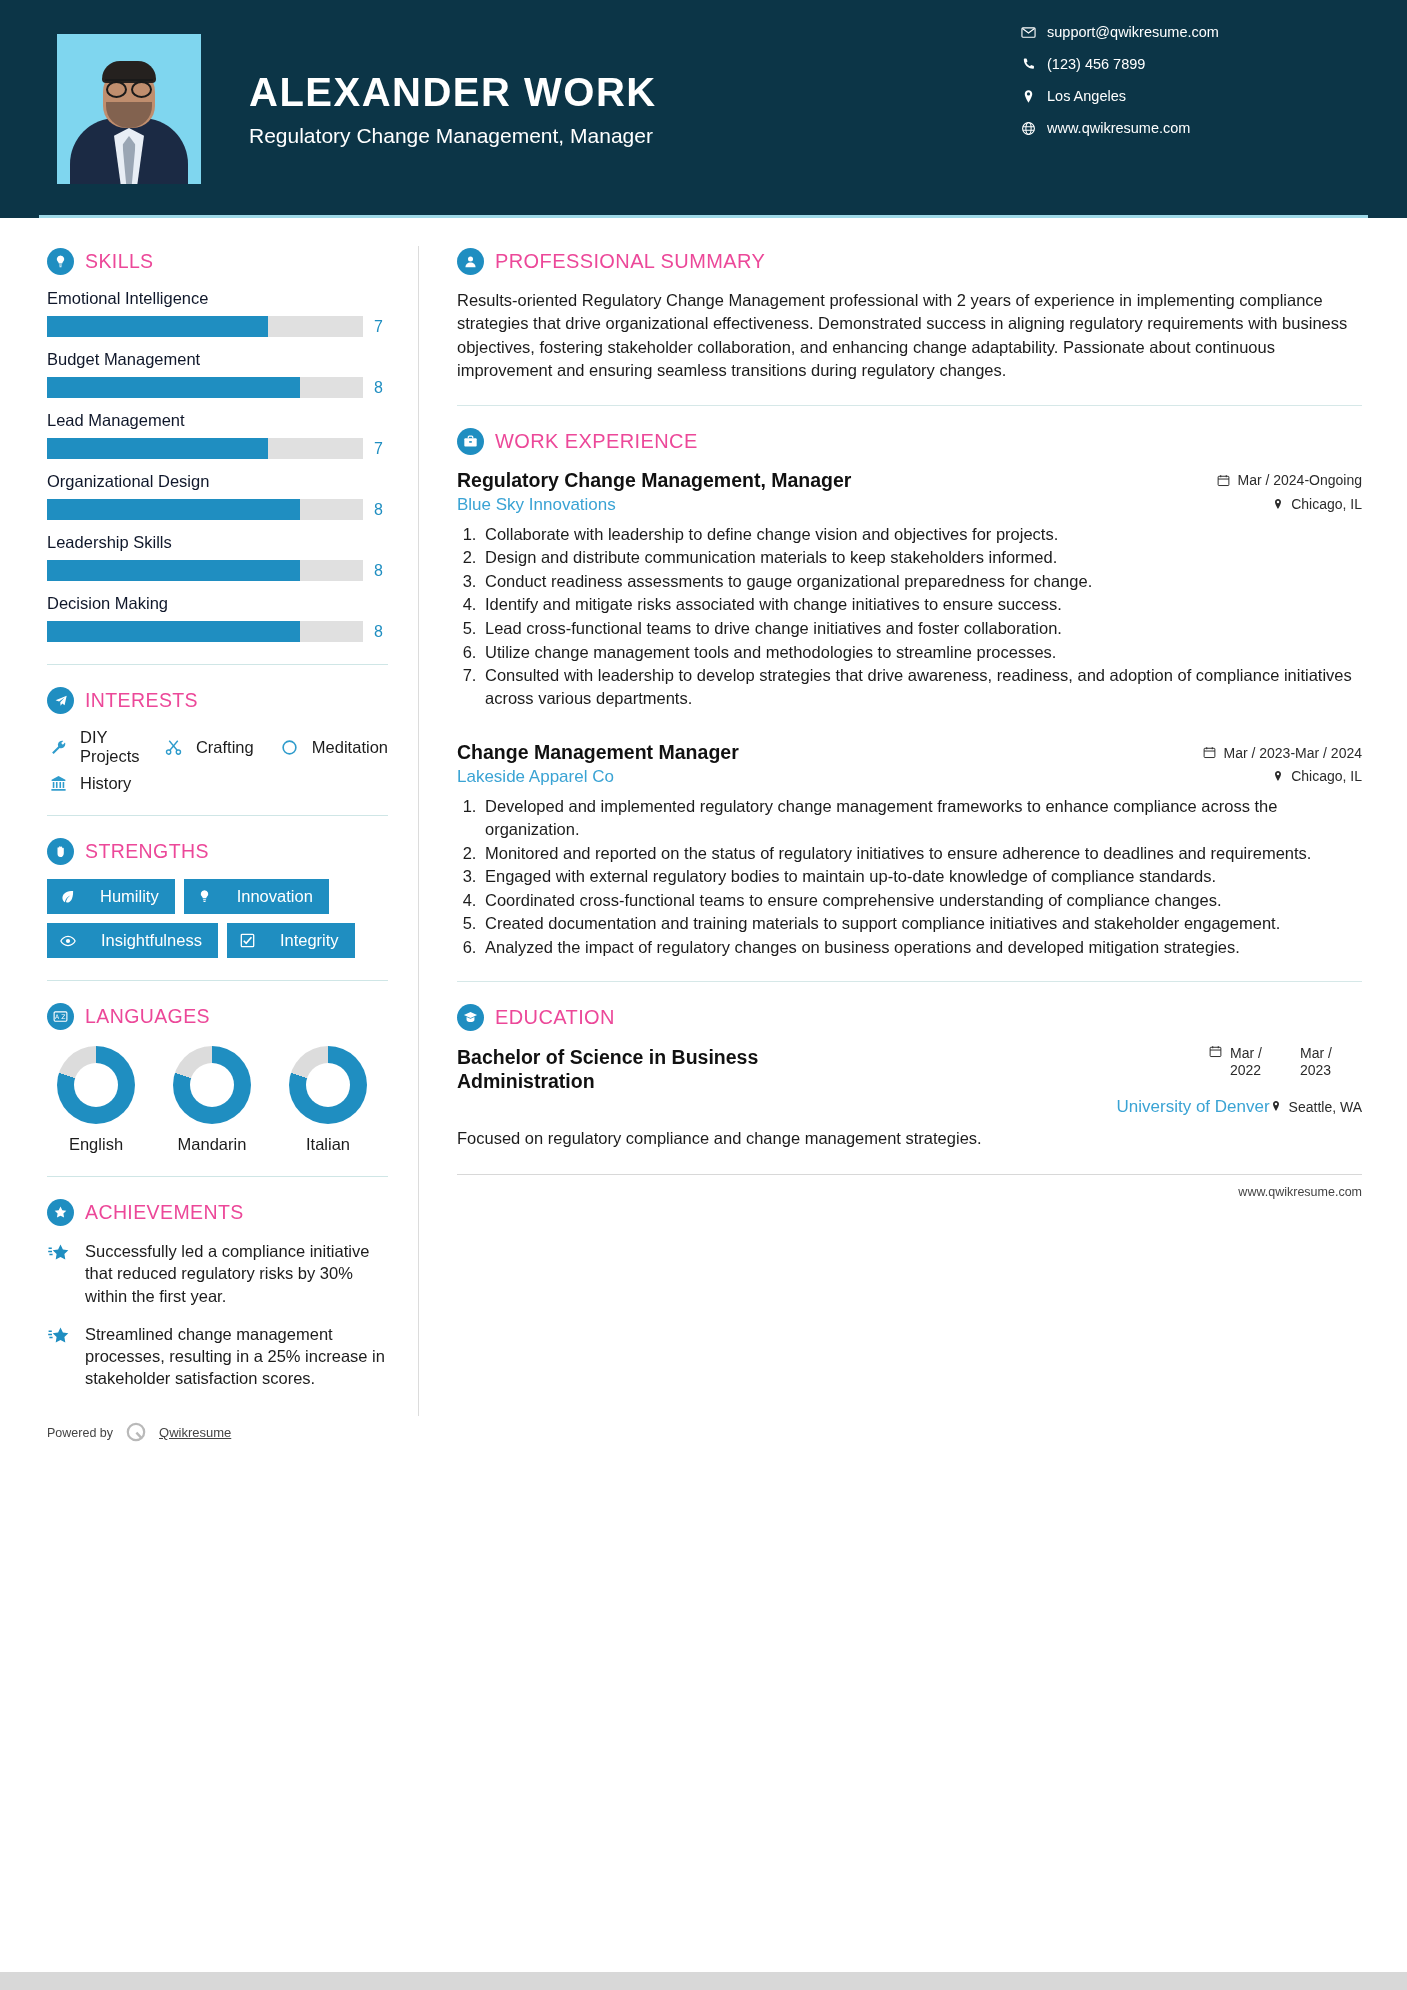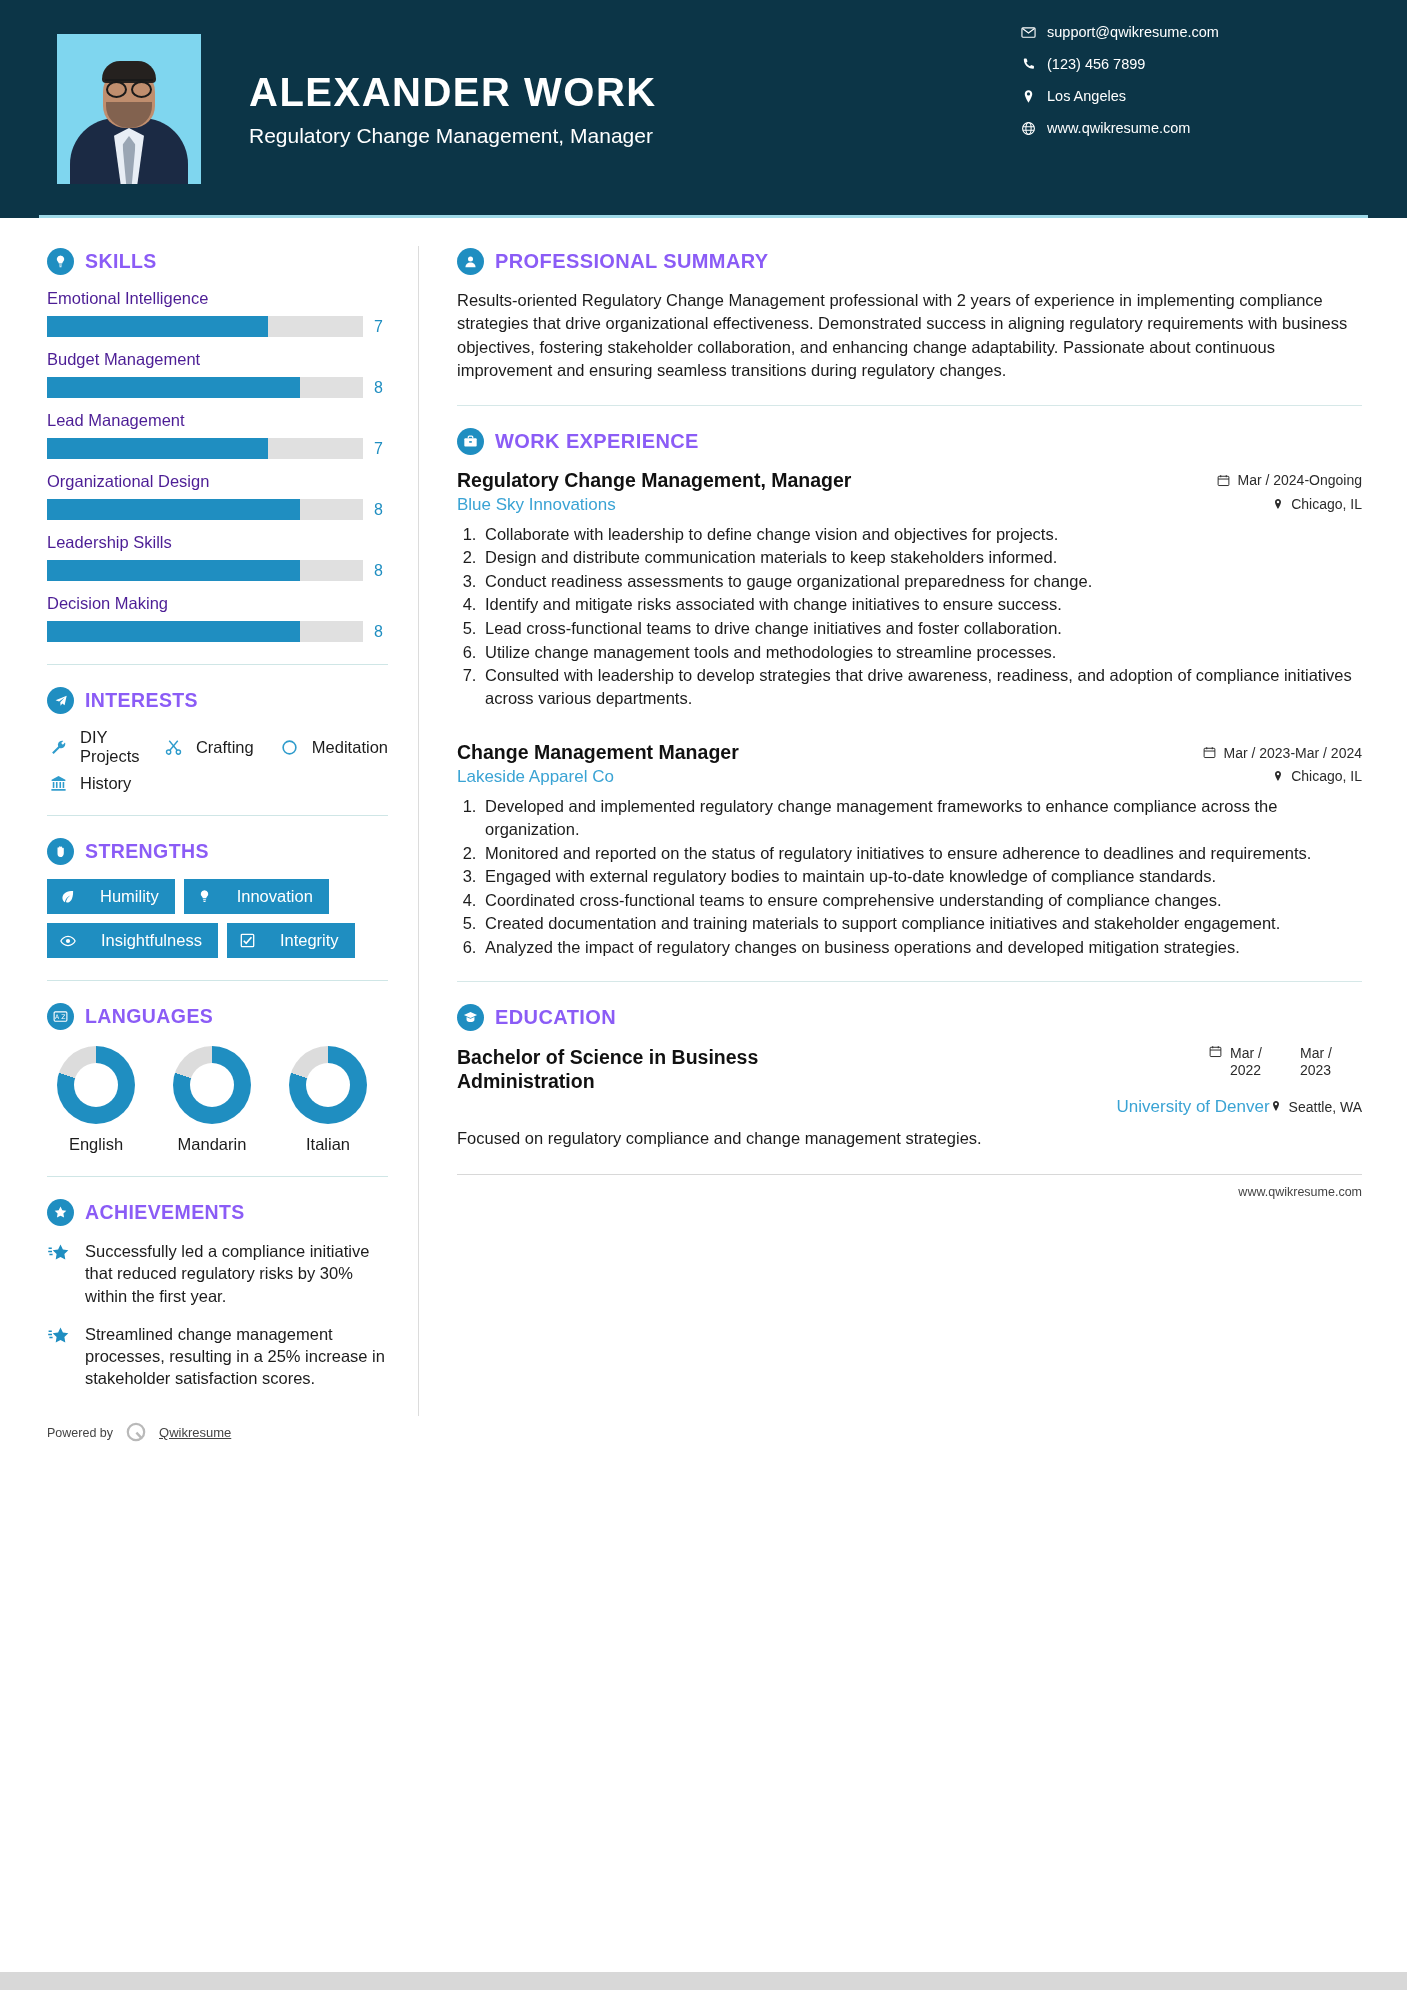--- a/index.html
+++ b/index.html
@@ -189,38 +189,38 @@
     border-radius: 50%;
     background: #1f8ec1;
     display: flex;
     align-items: center;
     justify-content: center;
     flex: 0 0 27px;
   }
   .sec-ico svg { display: block; }
   .sec-title {
     font-size: 19.5px;
-    font-weight: 700;
-    color: #8b5cf6;
+    font-weight: 400;
+    color: #ec4899;
     letter-spacing: .4px;
   }
   .sec-title.big { font-size: 20px; }
 
   .hr-soft {
     height: 1px;
     background: #cfe6e6;
     margin: 22px 0 22px 0;
   }
   .hr-soft.wide { background: #d6e8e8; }
 
   
   .skill { margin-bottom: 13px; }
   .skill-name {
     font-size: 16.5px;
-    color: #4c1d95;
+    color: #0f172a;
     margin-bottom: 8px;
   }
   .skill-row {
     display: flex;
     align-items: center;
     gap: 11px;
   }
   .bar {
     position: relative;
     height: 21px;

